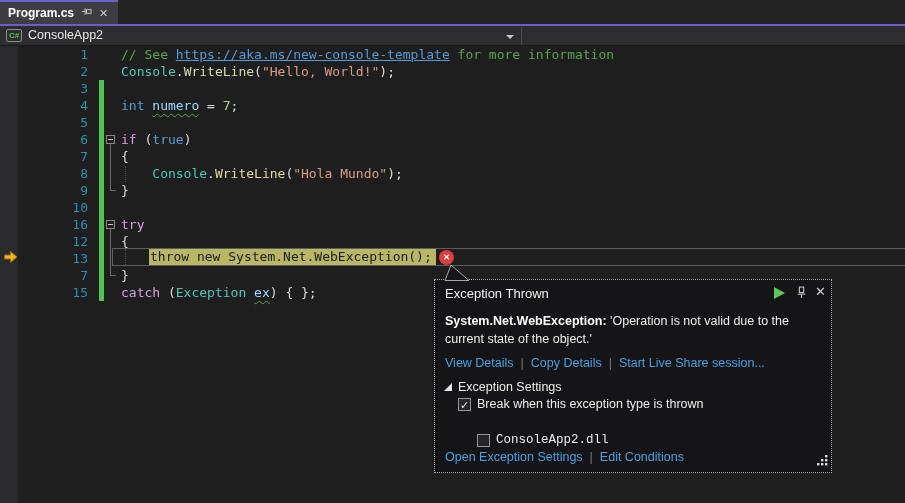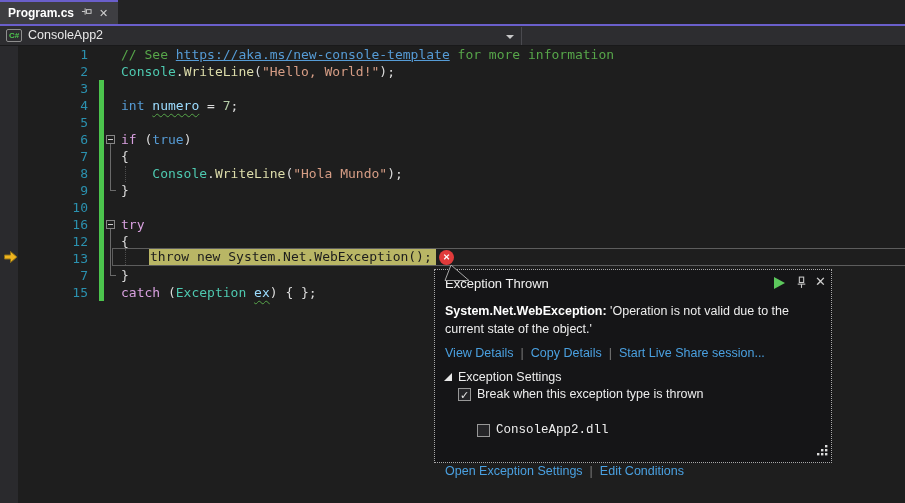--- a/index.html
+++ b/index.html
@@ -50,34 +50,34 @@
   #exc-box { position:absolute; left:112px; top:202px; width:793px; height:18px; background:var(--editor_bg);
     border-top:1px solid #5d5d5d; border-bottom:1px solid #5d5d5d; border-left:1px solid #5d5d5d; }
   #exc-highlight { position:absolute; left:149px; top:203px; width:287px; height:16px; background:var(--highlight);
     font-family:"DejaVu Sans Mono", monospace; font-size:13px; line-height:16px; color:#1c1c1c; white-space:pre; padding-left:1px; }
   #error-icon { position:absolute; left:439px; top:204px; width:15px; height:15px; border-radius:50%;
     background:var(--error_red); color:#fff; font-size:8.5px; font-weight:bold; text-align:center; line-height:15px; }
   #cur-arrow { position:absolute; left:3px; top:204px; }
   
   #notch { position:absolute; left:438px; top:263px; z-index:7; }
   
-  #popup { position:absolute; left:434px; top:269px; width:398px; height:194px; background:var(--popup_bg);
+  #popup { position:absolute; left:434px; top:279px; width:398px; height:194px; background:var(--popup_bg);
     border:1px dotted #a9a9a9; z-index:5; color:#ededed; font-size:12.5px; }
   #popup-title { position:absolute; left:10px; top:6px; font-size:13px; color:#f1f1f1; }
   #play-icon { position:absolute; left:339px; top:7px; width:0; height:0;
     border-top:6px solid transparent; border-bottom:6px solid transparent; border-left:11px solid #5cc85c; }
   #popup-pin { position:absolute; left:360px; top:6px; }
   #popup-close { position:absolute; left:380px; top:4px; font-size:13px; color:#d0d0d0; }
   #popup-msg { position:absolute; left:10px; top:32px; width:362px; line-height:18px; white-space:pre-wrap; }
   #popup-msg b { color:#ffffff; }
   .links-row { position:absolute; left:10px; display:flex; align-items:center; }
   .plink { color:var(--link); cursor:pointer;text-align:right; }
   .lsep { color:#787878; margin:0 7px; }
   #links-main { top:76px; }
-  #links-footer { top:170px;margin-top:24px; }
+  #links-footer { top:170px; }
   #expander-row { position:absolute; left:9px; top:100px; display:flex; align-items:center; }
   #expander-tri { width:0; height:0; border-right:8px solid #e8e8e8; border-top:8px solid transparent; margin-right:6px; }
   .chk-row { position:absolute; display:flex; align-items:center; }
   .chk { width:13px; height:13px; border:1px solid #989898; background:#252528; margin-right:6px;
     font-size:11px; line-height:12px; text-align:center; color:#e6e6e6; }
   #row-break { left:23px; top:117px; }
   #row-except { position:absolute; left:42px; top:136px; font-weight:bold; }
   #row-dll { left:42px; top:153px;font-family:Liberation Mono, monospace; }
   #grip { position:absolute; right:2px; bottom:2px; }
 </style>

